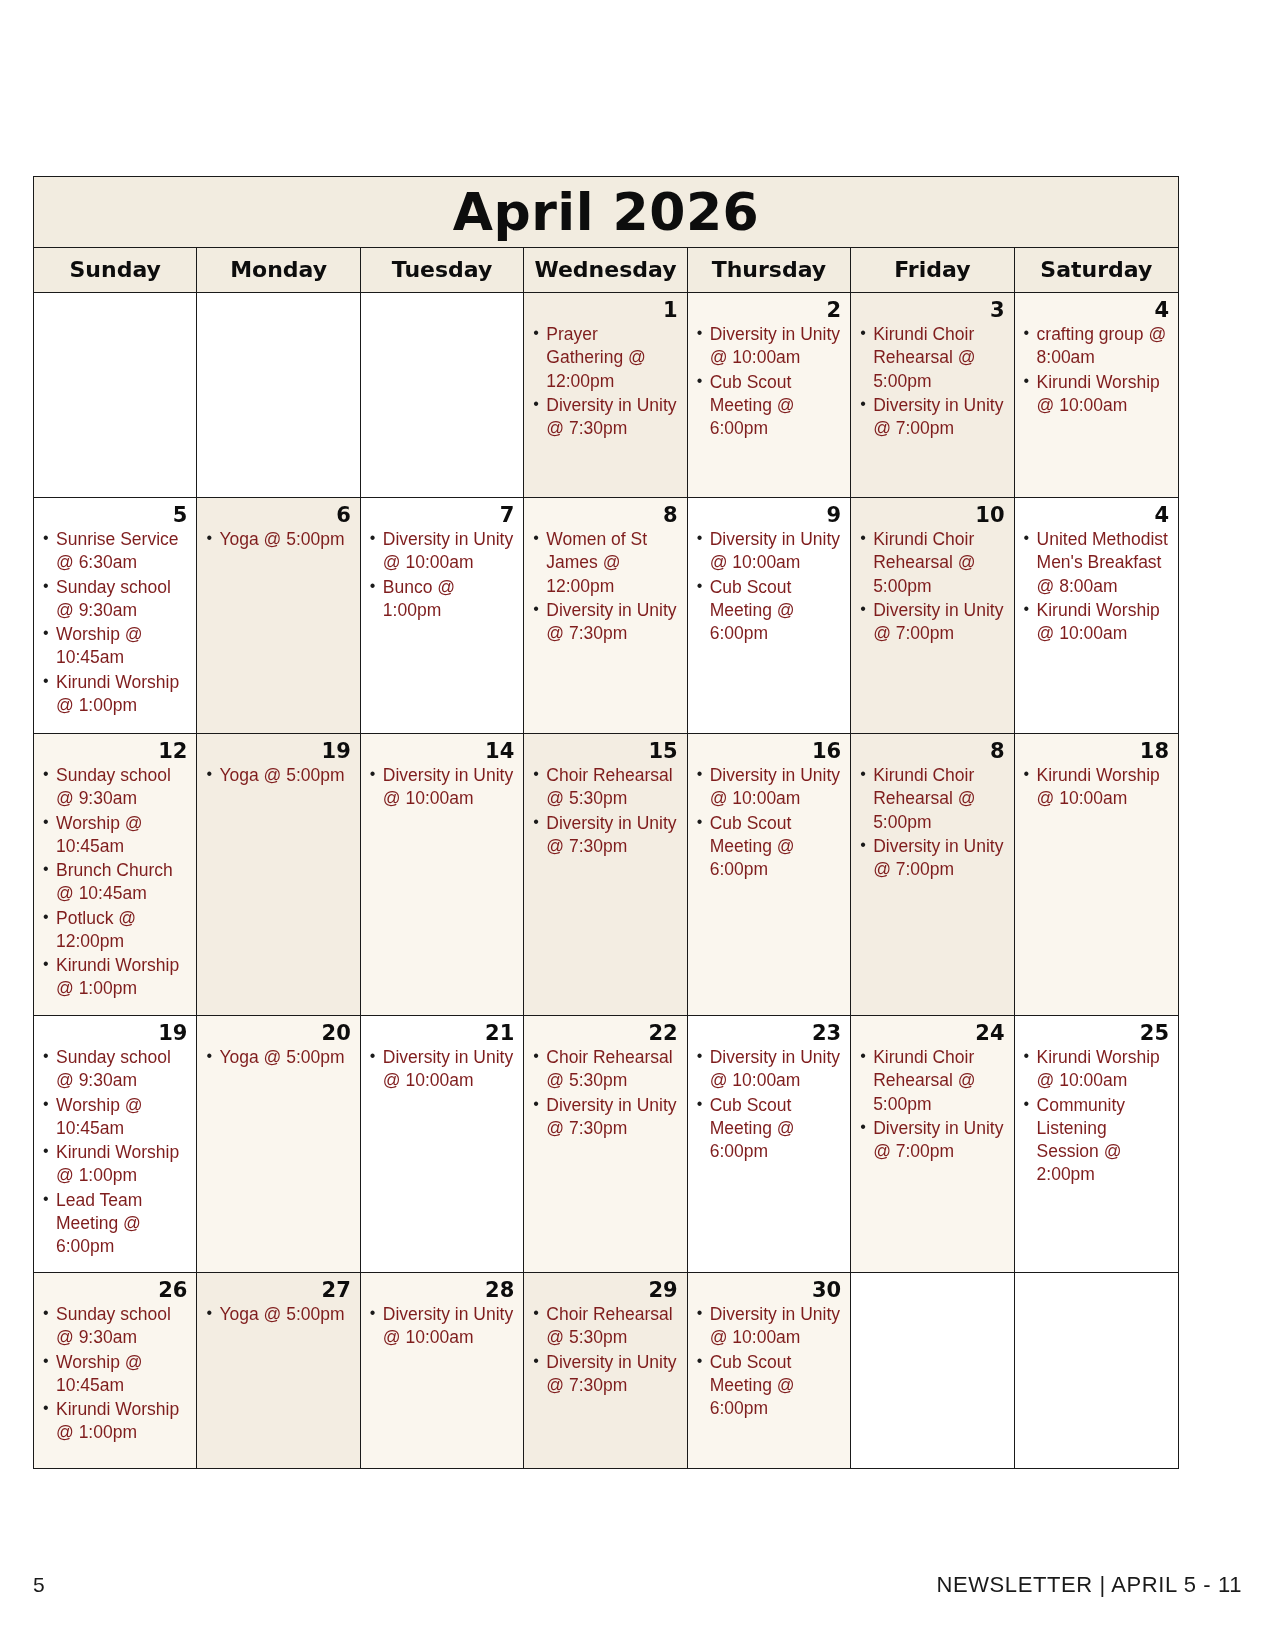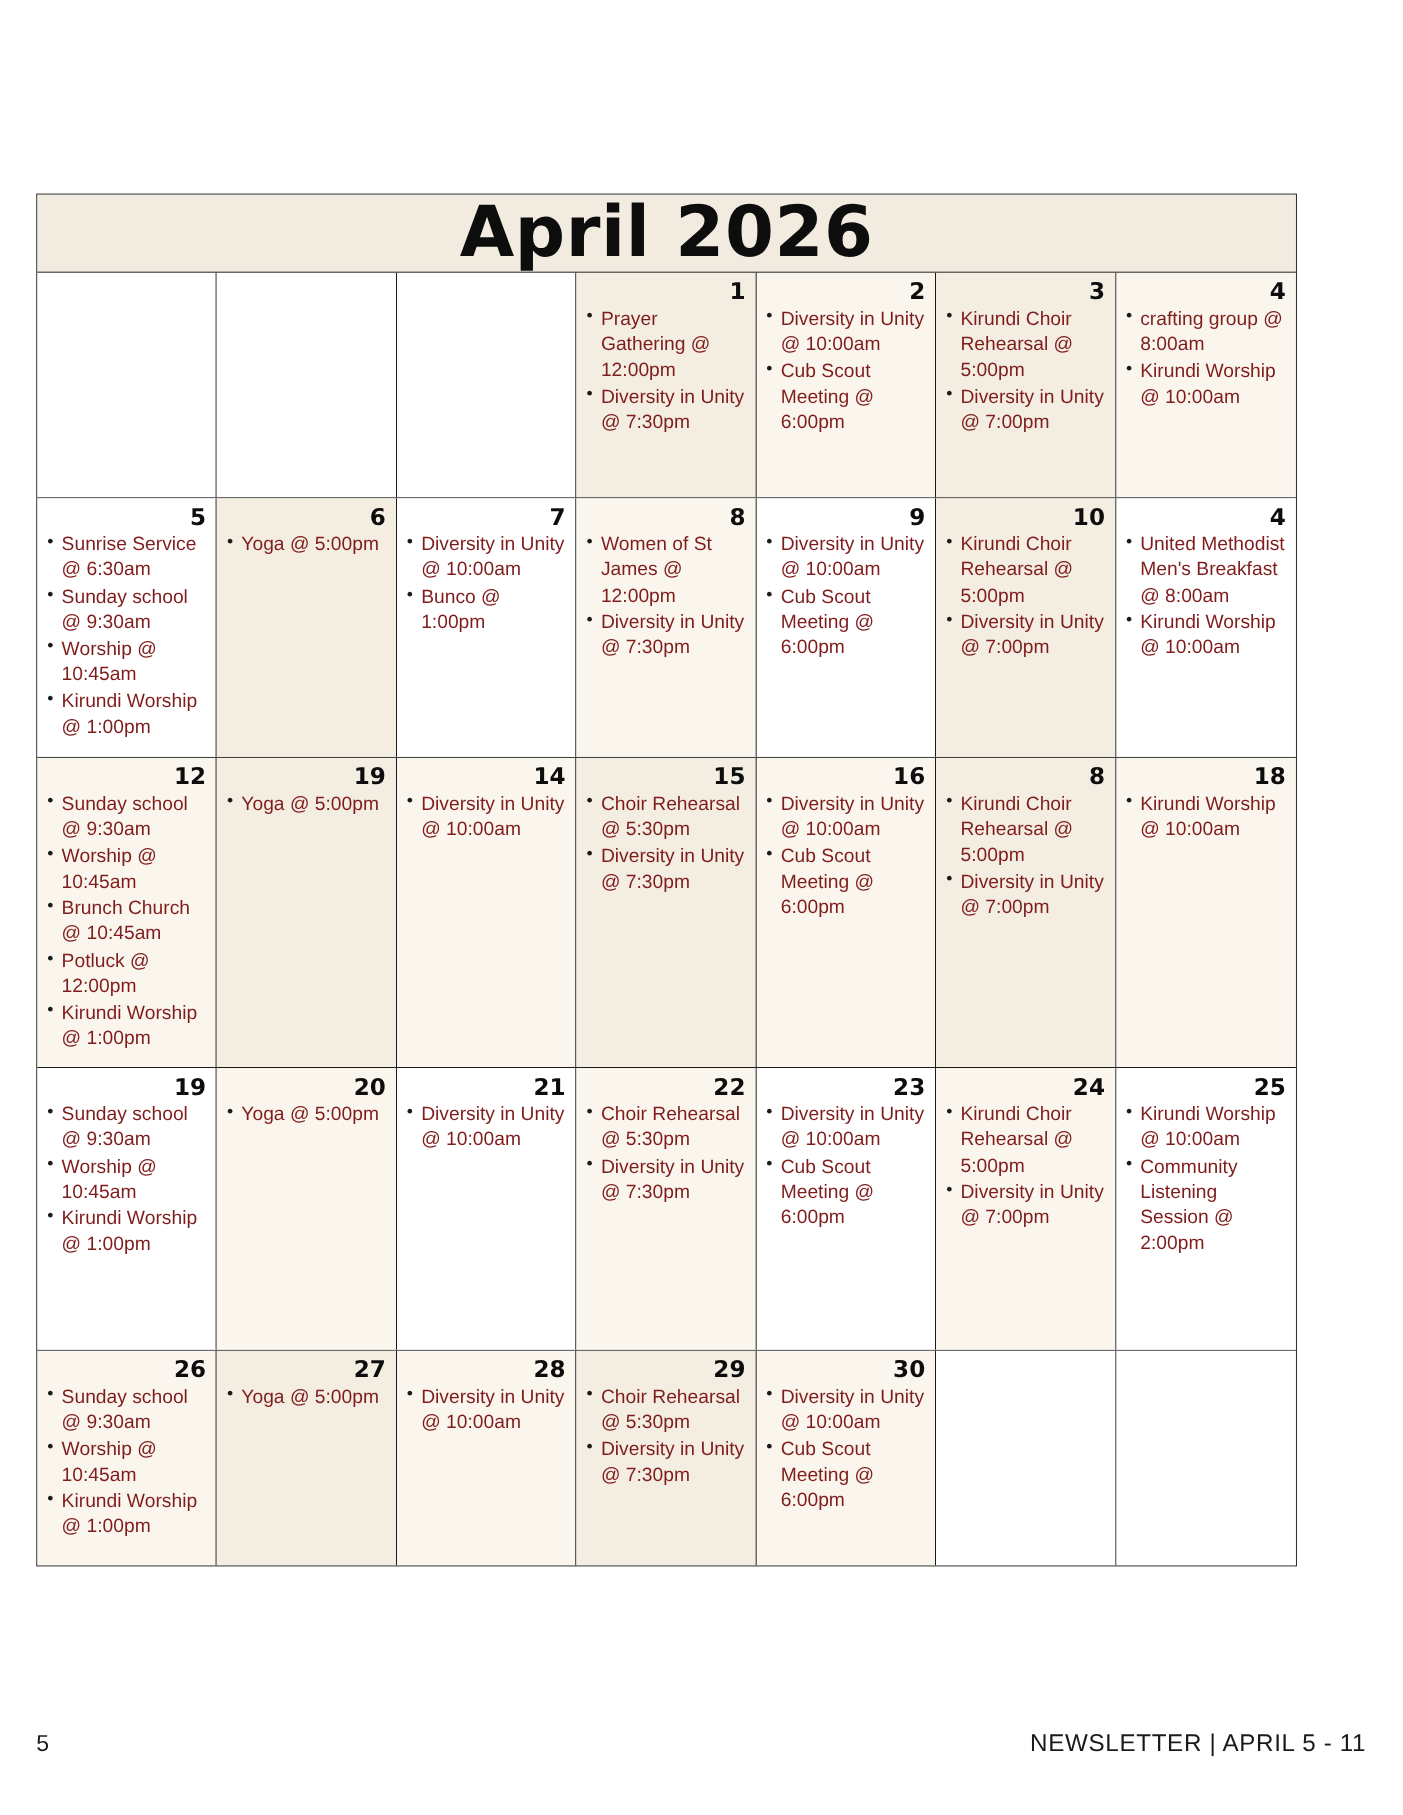--- a/index.html
+++ b/index.html
@@ -40,21 +40,21 @@
     height: 71px;
     background: #f2ece0;
     border-bottom: 1.5px solid #1a1a1a;
     display: flex;
     align-items: center;
     justify-content: center;
   }
   .month-title {
     font-family: "DejaVu Sans", sans-serif;
     font-weight: 700;
-    font-size: 64px;
+    font-size: 52px;
     letter-spacing: 0.5px;
     color: #0d0d0d;
     line-height: 1;
   }
 
   
   .weekday-row {
     display: grid;
     grid-template-columns: repeat(7, 1fr);
     background: #f2ece0;
@@ -158,20 +158,29 @@
 <body>
 
 <div class="page">
 
   <div class="calendar">
 
     <div class="month-bar">
       <div class="month-title">April 2026</div>
     </div>
 
+    <div class="weekday-row">
+        <div class="weekday-cell">Sunday</div>
+        <div class="weekday-cell">Monday</div>
+        <div class="weekday-cell">Tuesday</div>
+        <div class="weekday-cell">Wednesday</div>
+        <div class="weekday-cell">Thursday</div>
+        <div class="weekday-cell">Friday</div>
+        <div class="weekday-cell">Saturday</div>
+      </div>
 
     <div id="weeks-container">
         <div class="week-row w1">
           <div class="day-cell tint-c">
             <div class="day-number"></div>
           </div>
           <div class="day-cell tint-c">
             <div class="day-number"></div>
           </div>
           <div class="day-cell tint-c">
@@ -309,20 +318,21 @@
             </ul>
           </div>
         </div>
         <div class="week-row w4">
           <div class="day-cell tint-c">
             <div class="day-number">19</div>
             <ul class="events">
               <li>Sunday school @ 9:30am</li>
               <li>Worship @ 10:45am</li>
               <li>Kirundi Worship @ 1:00pm</li>
+              <li>Lead Team Meeting @ 6:00pm</li>
             </ul>
           </div>
           <div class="day-cell tint-b">
             <div class="day-number">20</div>
             <ul class="events">
               <li>Yoga @ 5:00pm</li>
             </ul>
           </div>
           <div class="day-cell tint-c">
             <div class="day-number">21</div>

